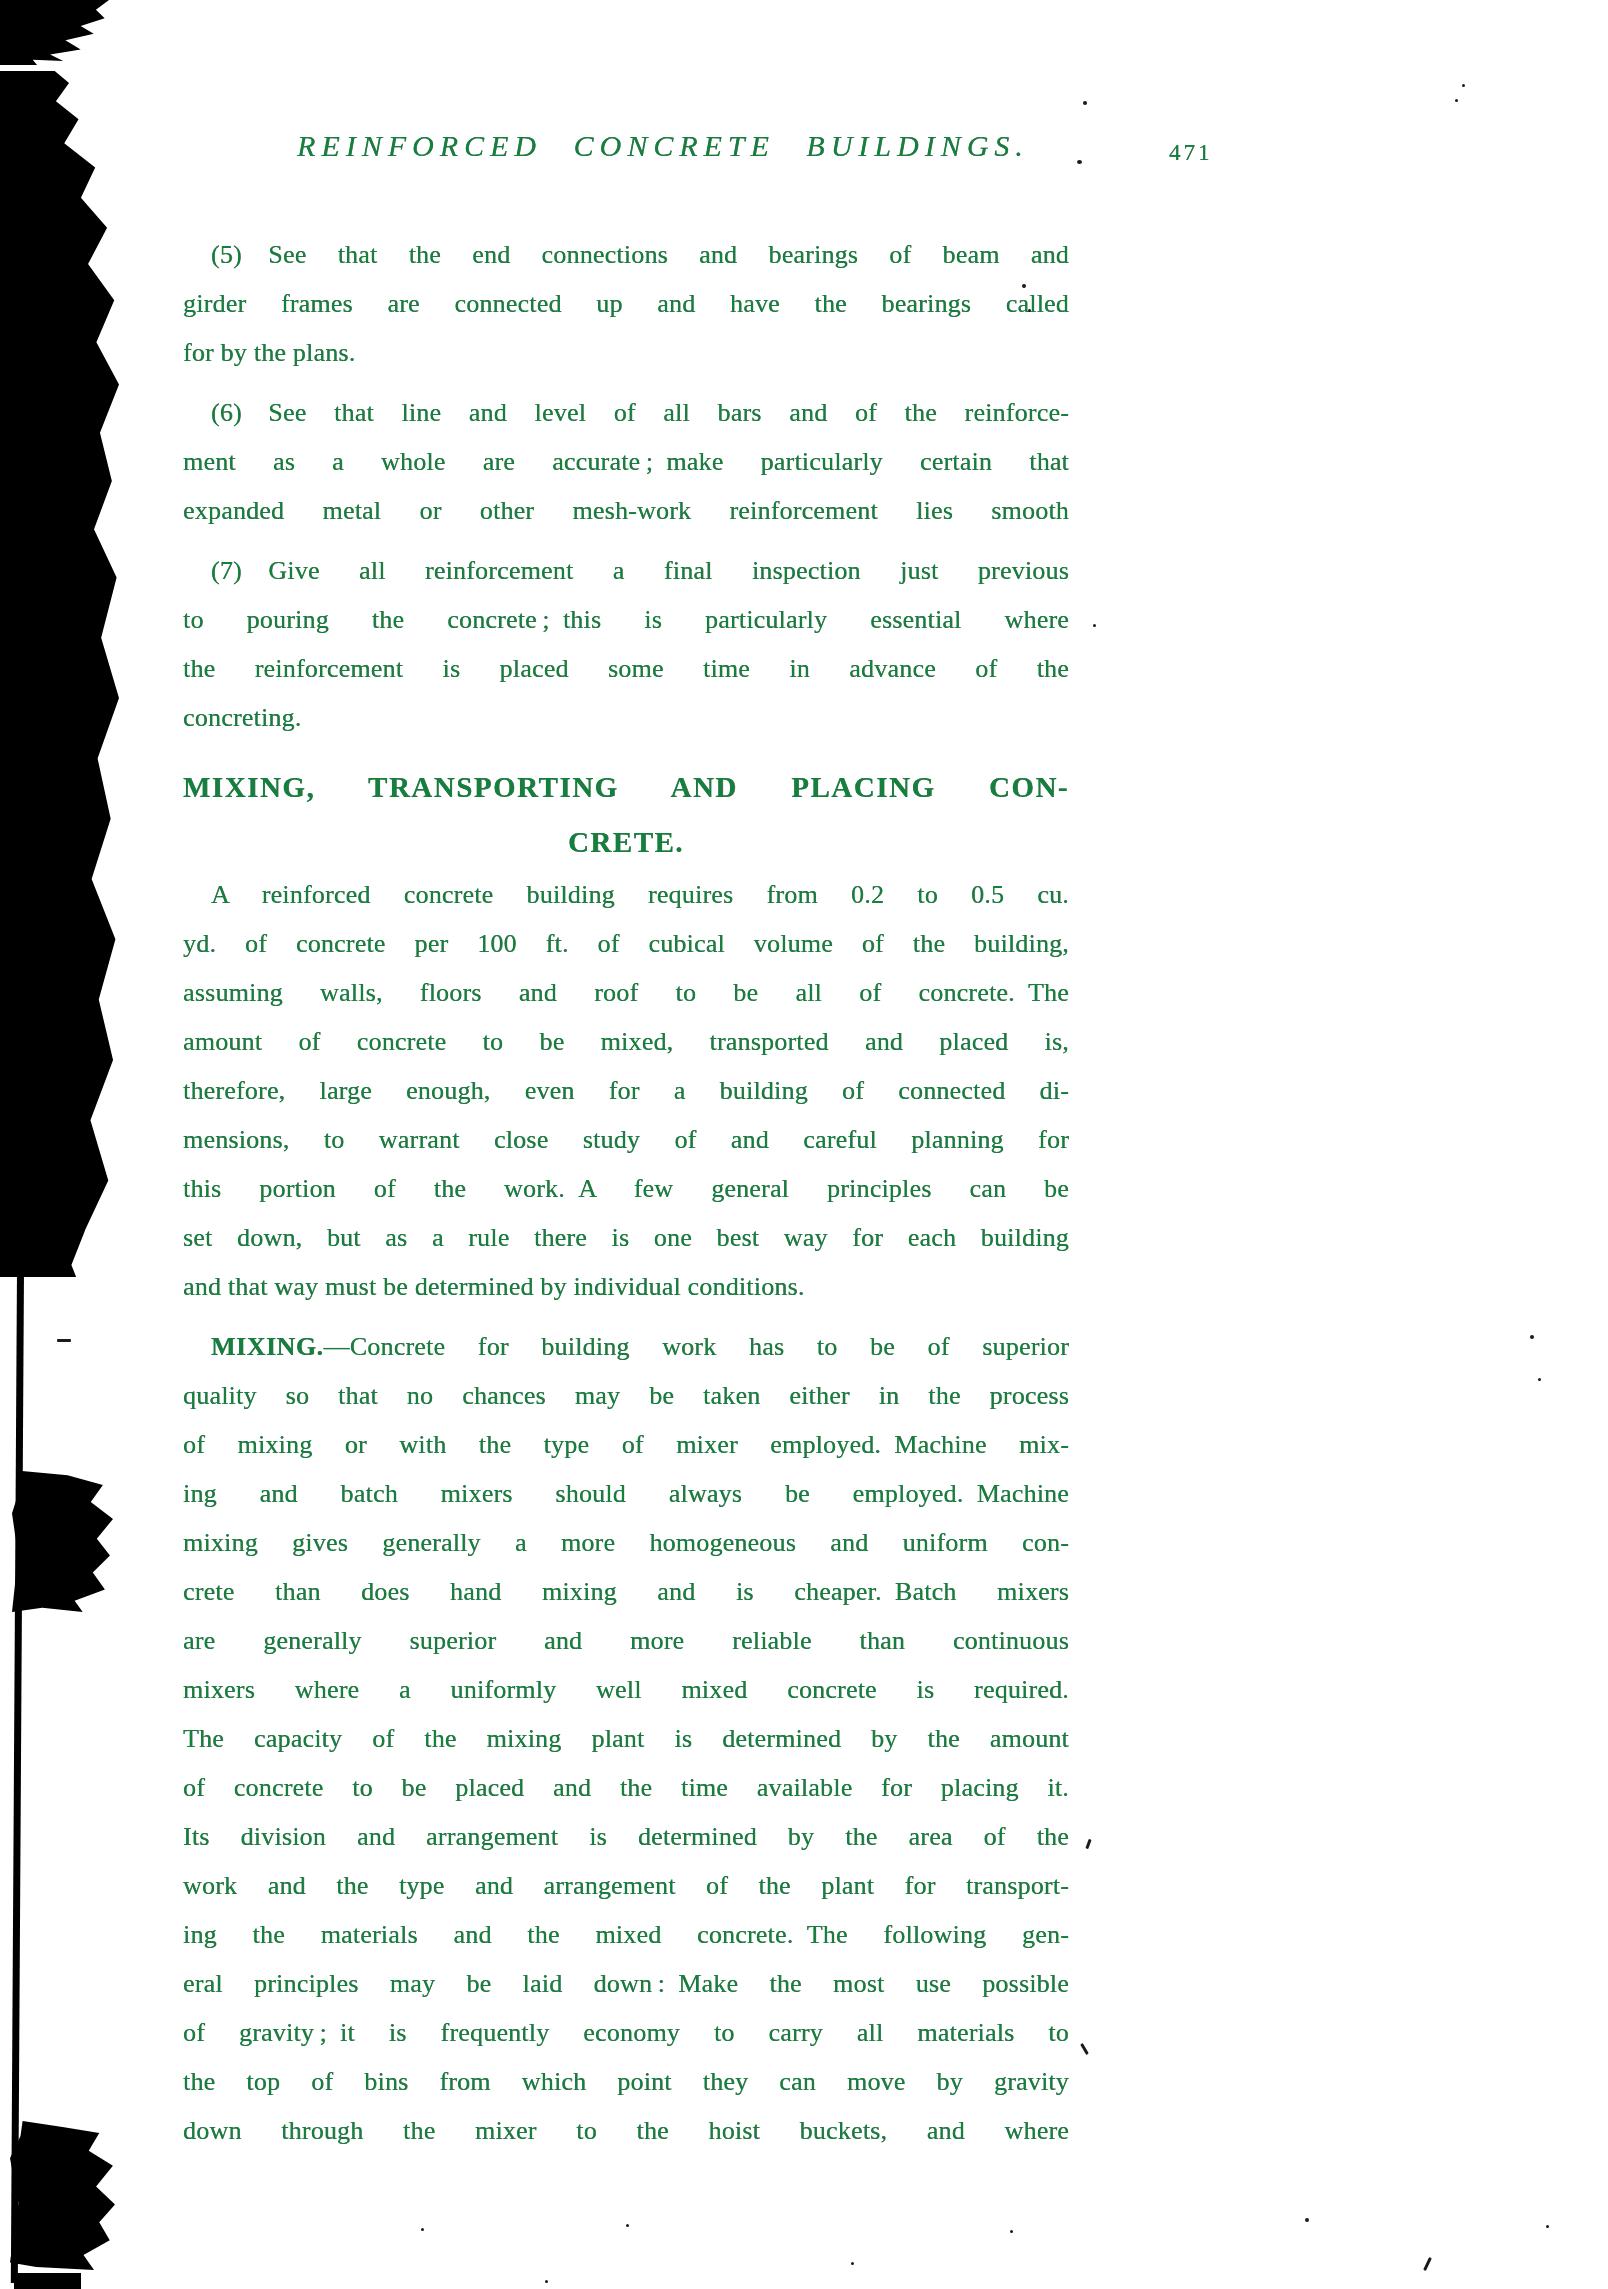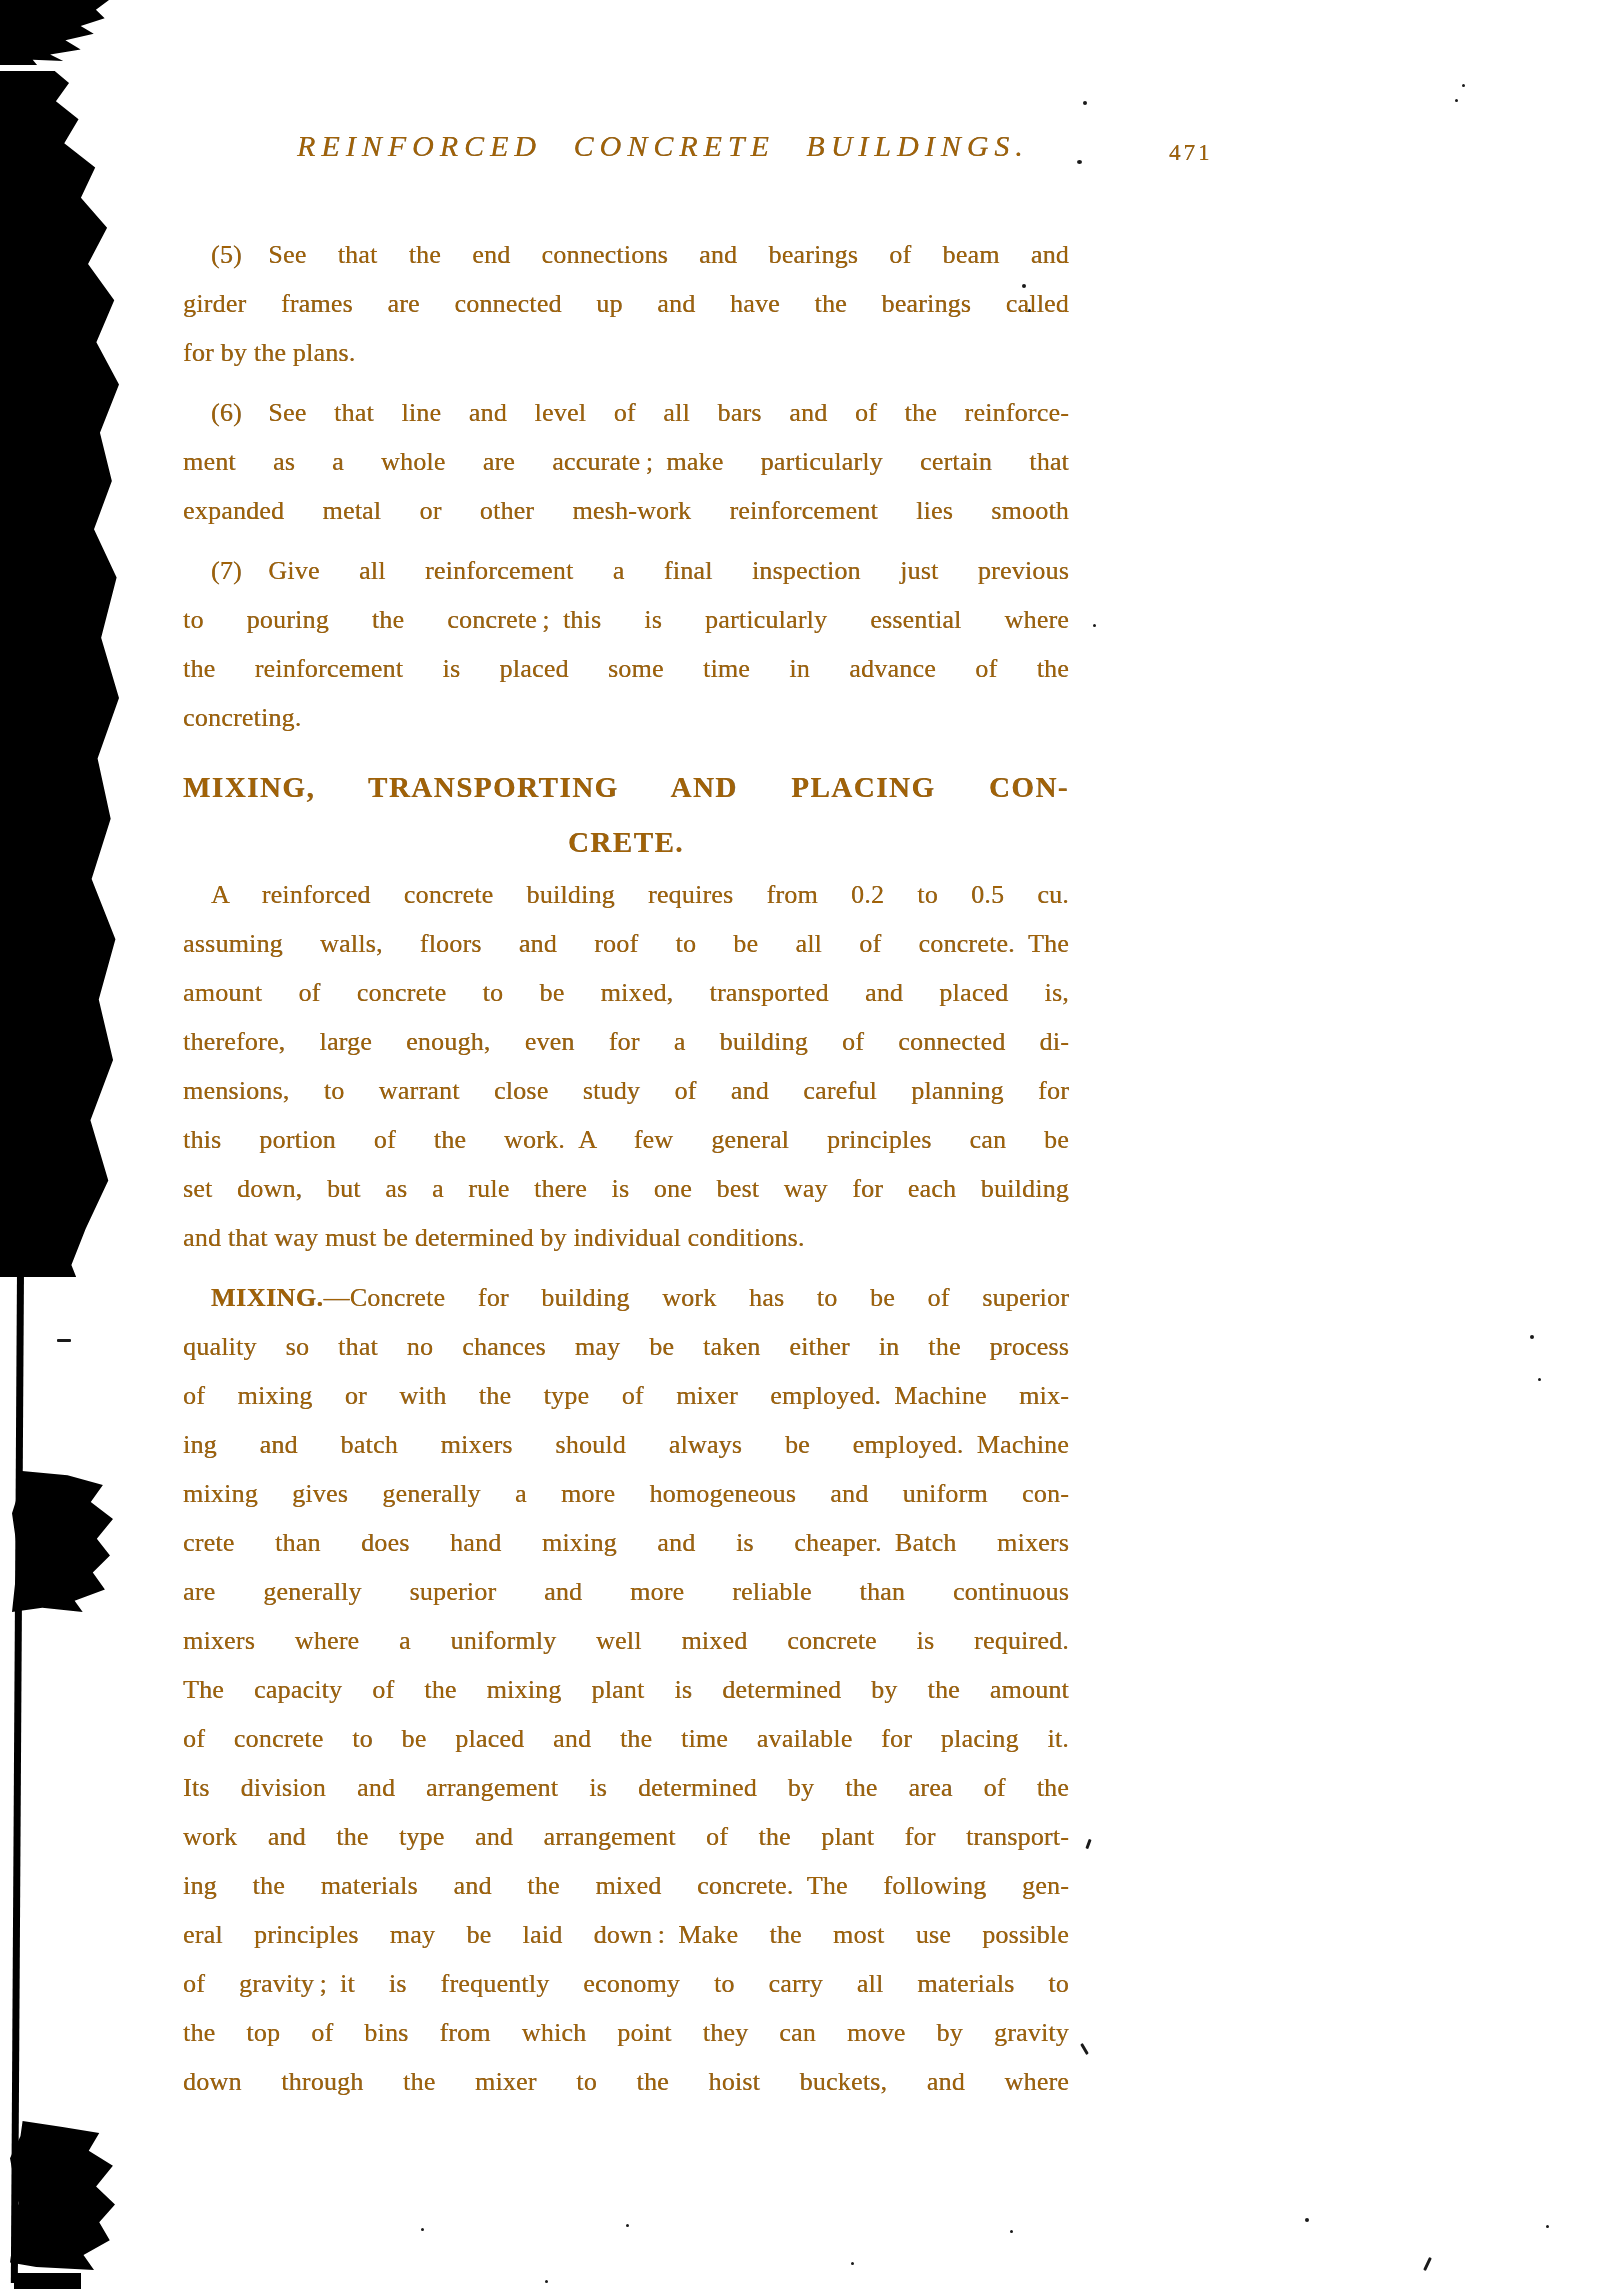--- a/index.html
+++ b/index.html
@@ -7,21 +7,21 @@
     padding: 0;
     background: #ffffff;
   }
   .page {
     position: relative;
     width: 1609px;
     height: 2290px;
     background: #ffffff;
     overflow: hidden;
     font-family: "Liberation Serif", "DejaVu Serif", serif;
-    color: #a16207;
+    color: #15803d;
   }
 
   
   .running-header { position: absolute; top: 0; left: 0; width: 100%; height: 198px; }
   .rh-title {
     position: absolute;
     left: 297px;
     top: 129px;
     font-style: italic;
     font-size: 30px;
@@ -137,20 +137,21 @@
         <div class="line j">to pouring the concrete ; this is particularly essential where</div>
         <div class="line j">the reinforcement is placed some time in advance of the</div>
         <div class="line">concreting.</div>
       </div>
       <div class="block heading">
         <div class="line j">MIXING, TRANSPORTING AND PLACING CON-</div>
         <div class="line center">CRETE.</div>
       </div>
       <div class="block para">
         <div class="line j">A reinforced concrete building requires from 0.2 to 0.5 cu.</div>
+        <div class="line j">yd. of concrete per 100 ft. of cubical volume of the building,</div>
         <div class="line j">assuming walls, floors and roof to be all of concrete. The</div>
         <div class="line j">amount of concrete to be mixed, transported and placed is,</div>
         <div class="line j">therefore, large enough, even for a building of connected di-</div>
         <div class="line j">mensions, to warrant close study of and careful planning for</div>
         <div class="line j">this portion of the work. A few general principles can be</div>
         <div class="line j">set down, but as a rule there is one best way for each building</div>
         <div class="line">and that way must be determined by individual conditions.</div>
       </div>
       <div class="block para">
         <div class="line j"><strong class="lead">MIXING.</strong>—Concrete for building work has to be of superior</div>

